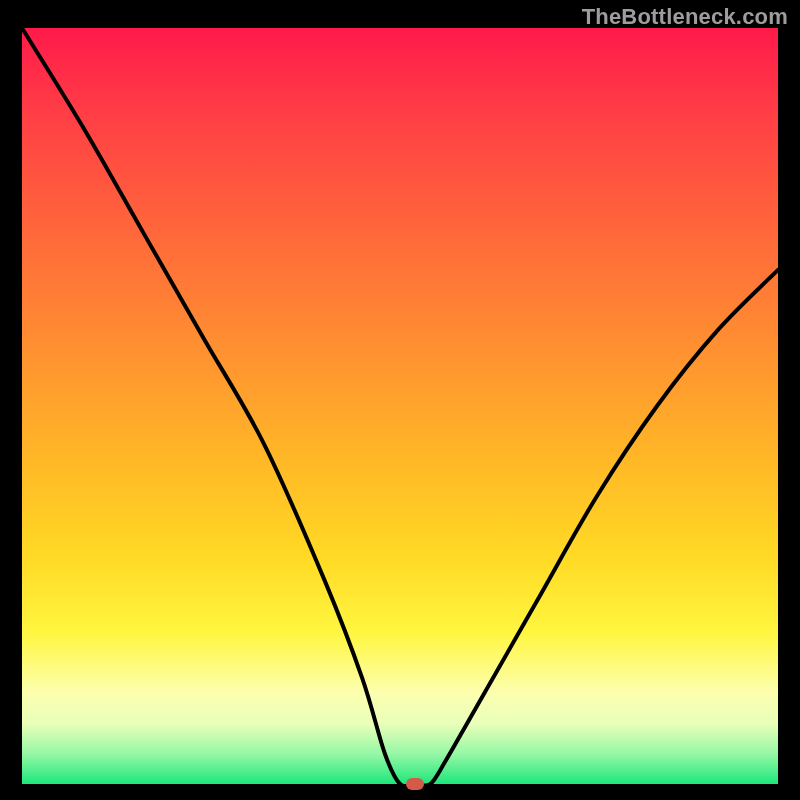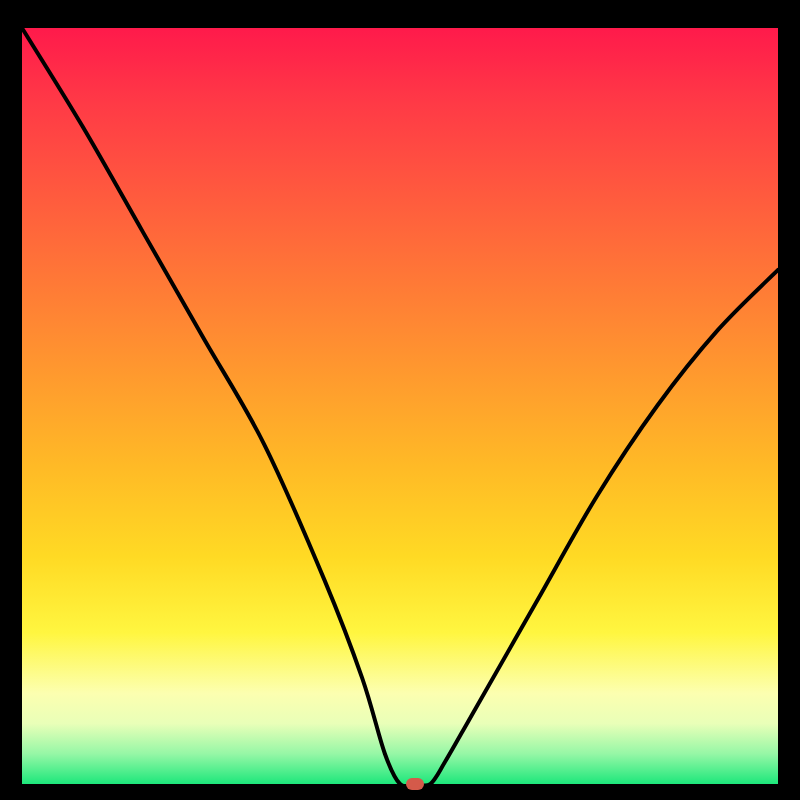--- a/index.html
+++ b/index.html
@@ -63,20 +63,21 @@
     border-radius: 6px;
     background: #d45a4a;
     transform: translate(-50%, -50%);
     z-index: 3;
   }
 </style>
 </head>
 <body>
 
 <div class="frame">
+  <div class="watermark">TheBottleneck.com</div>
 
   <div class="plot-area">
     <svg class="curve" viewBox="0 0 756 756" preserveAspectRatio="none">
       <path fill="none" stroke="#000000" stroke-width="4" stroke-linecap="round" d="M 0,0 C 10.08,16.379999999999995 40.32000000000001,64.25999999999996 60.480000000000004,98.27999999999997 C 80.64,132.29999999999998 100.80000000000001,168.84 120.96000000000001,204.12 C 141.12,239.4 161.28,274.68000000000006 181.44,309.96000000000004 C 201.6,345.24 221.76000000000002,375.48 241.92000000000002,415.8 C 262.08000000000004,456.12 286.02000000000004,512.82 302.40000000000003,551.88 C 318.78000000000003,590.9399999999999 330.12,621.18 340.2,650.16 C 350.28,679.14 356.58,708.12 362.88,725.76 C 369.18,743.4 372.96,750.96 378,756 C 383.04,761.04 388.08,756 393.12,756 C 398.16,756 403.2,759.78 408.24,756 C 413.28000000000003,752.22 415.8,745.9200000000001 423.36,733.32 C 430.92,720.72 438.47999999999996,706.86 453.59999999999997,680.4 C 468.71999999999997,653.9399999999999 493.92,609.8399999999999 514.08,574.56 C 534.24,539.28 554.4000000000001,501.47999999999996 574.5600000000001,468.71999999999997 C 594.72,435.96 614.88,405.71999999999997 635.04,378 C 655.1999999999999,350.28000000000003 675.36,325.08000000000004 695.52,302.40000000000003 C 715.68,279.72 745.92,251.99999999999997 756,241.91999999999996"></path>
     </svg>
     <div class="marker" style="left: 393.12px; top: 756px; background: rgb(212, 90, 74);"></div>
   </div>
 </div>
 
 </body></html>

